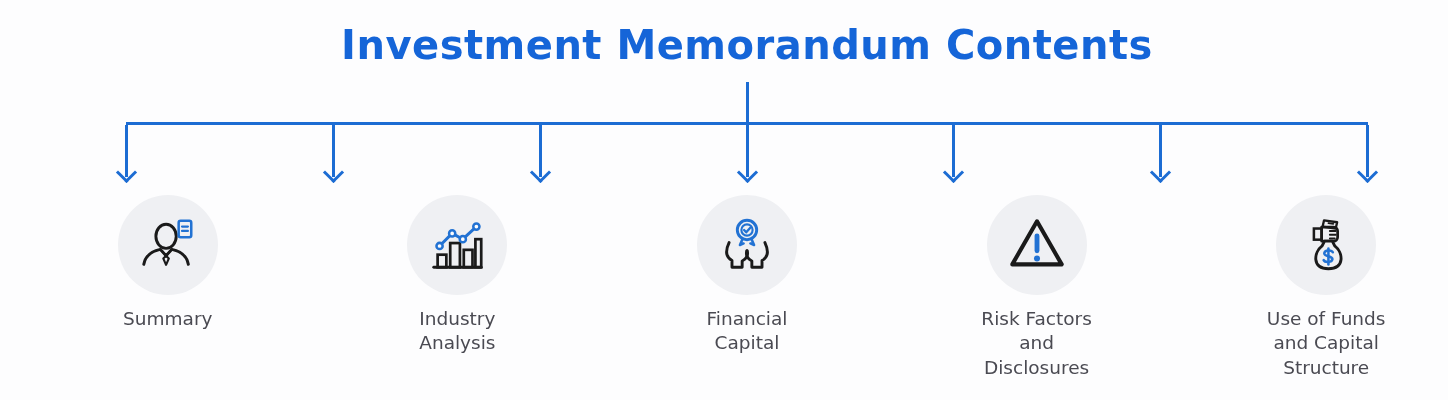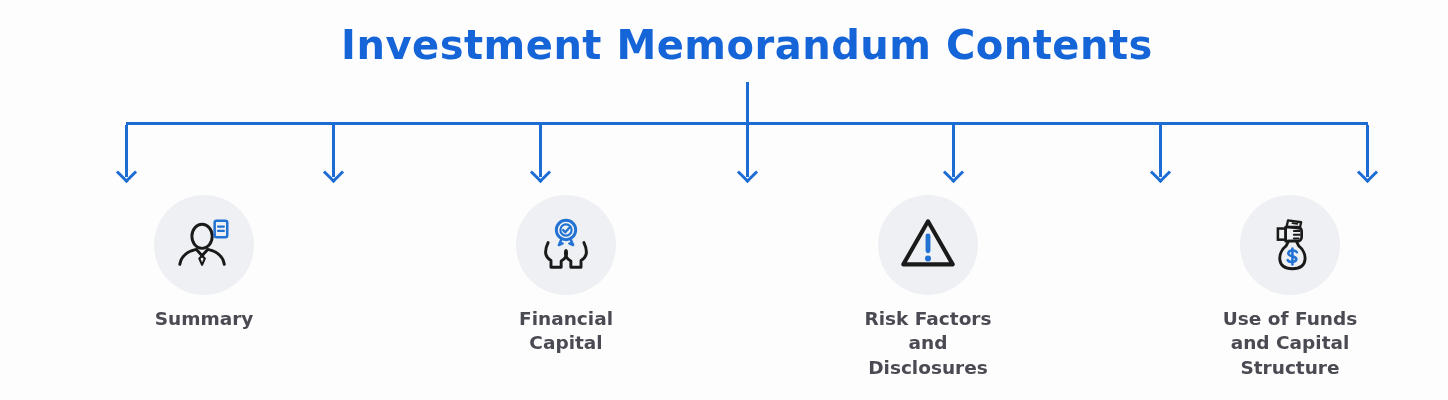--- a/index.html
+++ b/index.html
@@ -50,21 +50,21 @@
   }
   .item { flex: 1; display: flex; flex-direction: column; align-items: center; }
   .icon-circle {
     width: 100px; height: 100px; border-radius: 50%;
     background: var(--circle-bg, #eff0f3);
     display: flex; align-items: center; justify-content: center;
   }
   .icon-circle svg { width: 62px; height: 62px; }
   .item-label {
     margin-top: 12px;
-    font-size: 18.5px; line-height: 1.32; font-weight: 700;
+    font-size: 18.5px; line-height: 1.32; font-weight: 400;
     color: var(--label-color, #4a4a52);
     text-align: center; white-space: pre-line;
     max-width: 200px;
   }
 </style>
 </head>
 <body style="background: rgb(253, 253, 254);">
 
 <div class="diagram">
 
@@ -113,20 +113,38 @@
           <path d="M7 52 C9 41 17 38 24 36.5 L30 43 L36 36.5 C43 38 51 41 53 52" stroke="#1a1a1a" stroke-width="3" stroke-linecap="round" stroke-linejoin="round"></path>
           <path d="M24 36.5 L30 43 L27.2 46 L30 52.5 L32.8 46 L30 43 L36 36.5" stroke="#1a1a1a" stroke-width="2.2" stroke-linejoin="round"></path>
           <rect x="43" y="7" width="13" height="17" rx="2" stroke="#2272d3" stroke-width="2.6"></rect>
           <path d="M46.5 13 h6 M46.5 17.5 h6" stroke="#2272d3" stroke-width="2.4" stroke-linecap="round"></path>
         </svg>
       </div>
       <div class="item-label">Summary</div>
     </div>
 
 
+    <div class="item">
+      <div class="icon-circle">
+        <svg viewBox="0 0 64 64" fill="none">
+          <path d="M8 55 H57" stroke="#1a1a1a" stroke-width="3" stroke-linecap="round"></path>
+          <rect x="12" y="42" width="9" height="13" stroke="#1a1a1a" stroke-width="2.8"></rect>
+          <rect x="25" y="30" width="10" height="25" stroke="#1a1a1a" stroke-width="2.8"></rect>
+          <rect x="39" y="37" width="9" height="18" stroke="#1a1a1a" stroke-width="2.8"></rect>
+          <rect x="51" y="26" width="6" height="29" stroke="#1a1a1a" stroke-width="2.8"></rect>
+          <path d="M14 33 L27 20 L38 26 L52 13" stroke="#2272d3" stroke-width="3" stroke-linecap="round" stroke-linejoin="round"></path>
+          <circle cx="14" cy="33" r="3.2" fill="#fdfdfe" stroke="#2272d3" stroke-width="2.6"></circle>
+          <circle cx="27" cy="20" r="3.2" fill="#fdfdfe" stroke="#2272d3" stroke-width="2.6"></circle>
+          <circle cx="38" cy="26" r="3.2" fill="#fdfdfe" stroke="#2272d3" stroke-width="2.6"></circle>
+          <circle cx="52" cy="13" r="3.2" fill="#fdfdfe" stroke="#2272d3" stroke-width="2.6"></circle>
+        </svg>
+      </div>
+      <div class="item-label">Industry
+Analysis</div>
+    </div>
 
     <div class="item">
       <div class="icon-circle">
         <svg viewBox="0 0 64 64" fill="none">
           <circle cx="32" cy="16.5" r="10" stroke="#2272d3" stroke-width="3"></circle>
           <circle cx="32" cy="16.5" r="5.8" stroke="#2272d3" stroke-width="2.2"></circle>
           <path d="M29 16.5 l2.2 2.4 l4.2 -4.8" stroke="#2272d3" stroke-width="2.4" stroke-linecap="round" stroke-linejoin="round"></path>
           <path d="M27.5 25.5 l-2.8 6.5 3.8 -1.6 M36.5 25.5 l2.8 6.5 -3.8 -1.6" stroke="#2272d3" stroke-width="2.6" stroke-linecap="round" stroke-linejoin="round"></path>
           <path d="M13.5 29.5 c-4.5 9.5 -2.5 15.5 3 18.5 l0 7 h10.5 v-6.5 c4.5 -2 6.5 -6.5 5.2 -10.5" stroke="#1a1a1a" stroke-width="3" stroke-linecap="round" stroke-linejoin="round"></path>
           <path d="M50.5 29.5 c4.5 9.5 2.5 15.5 -3 18.5 l0 7 h-10.5 v-6.5 c-4.5 -2 -6.5 -6.5 -5.2 -10.5" stroke="#1a1a1a" stroke-width="3" stroke-linecap="round" stroke-linejoin="round"></path>

